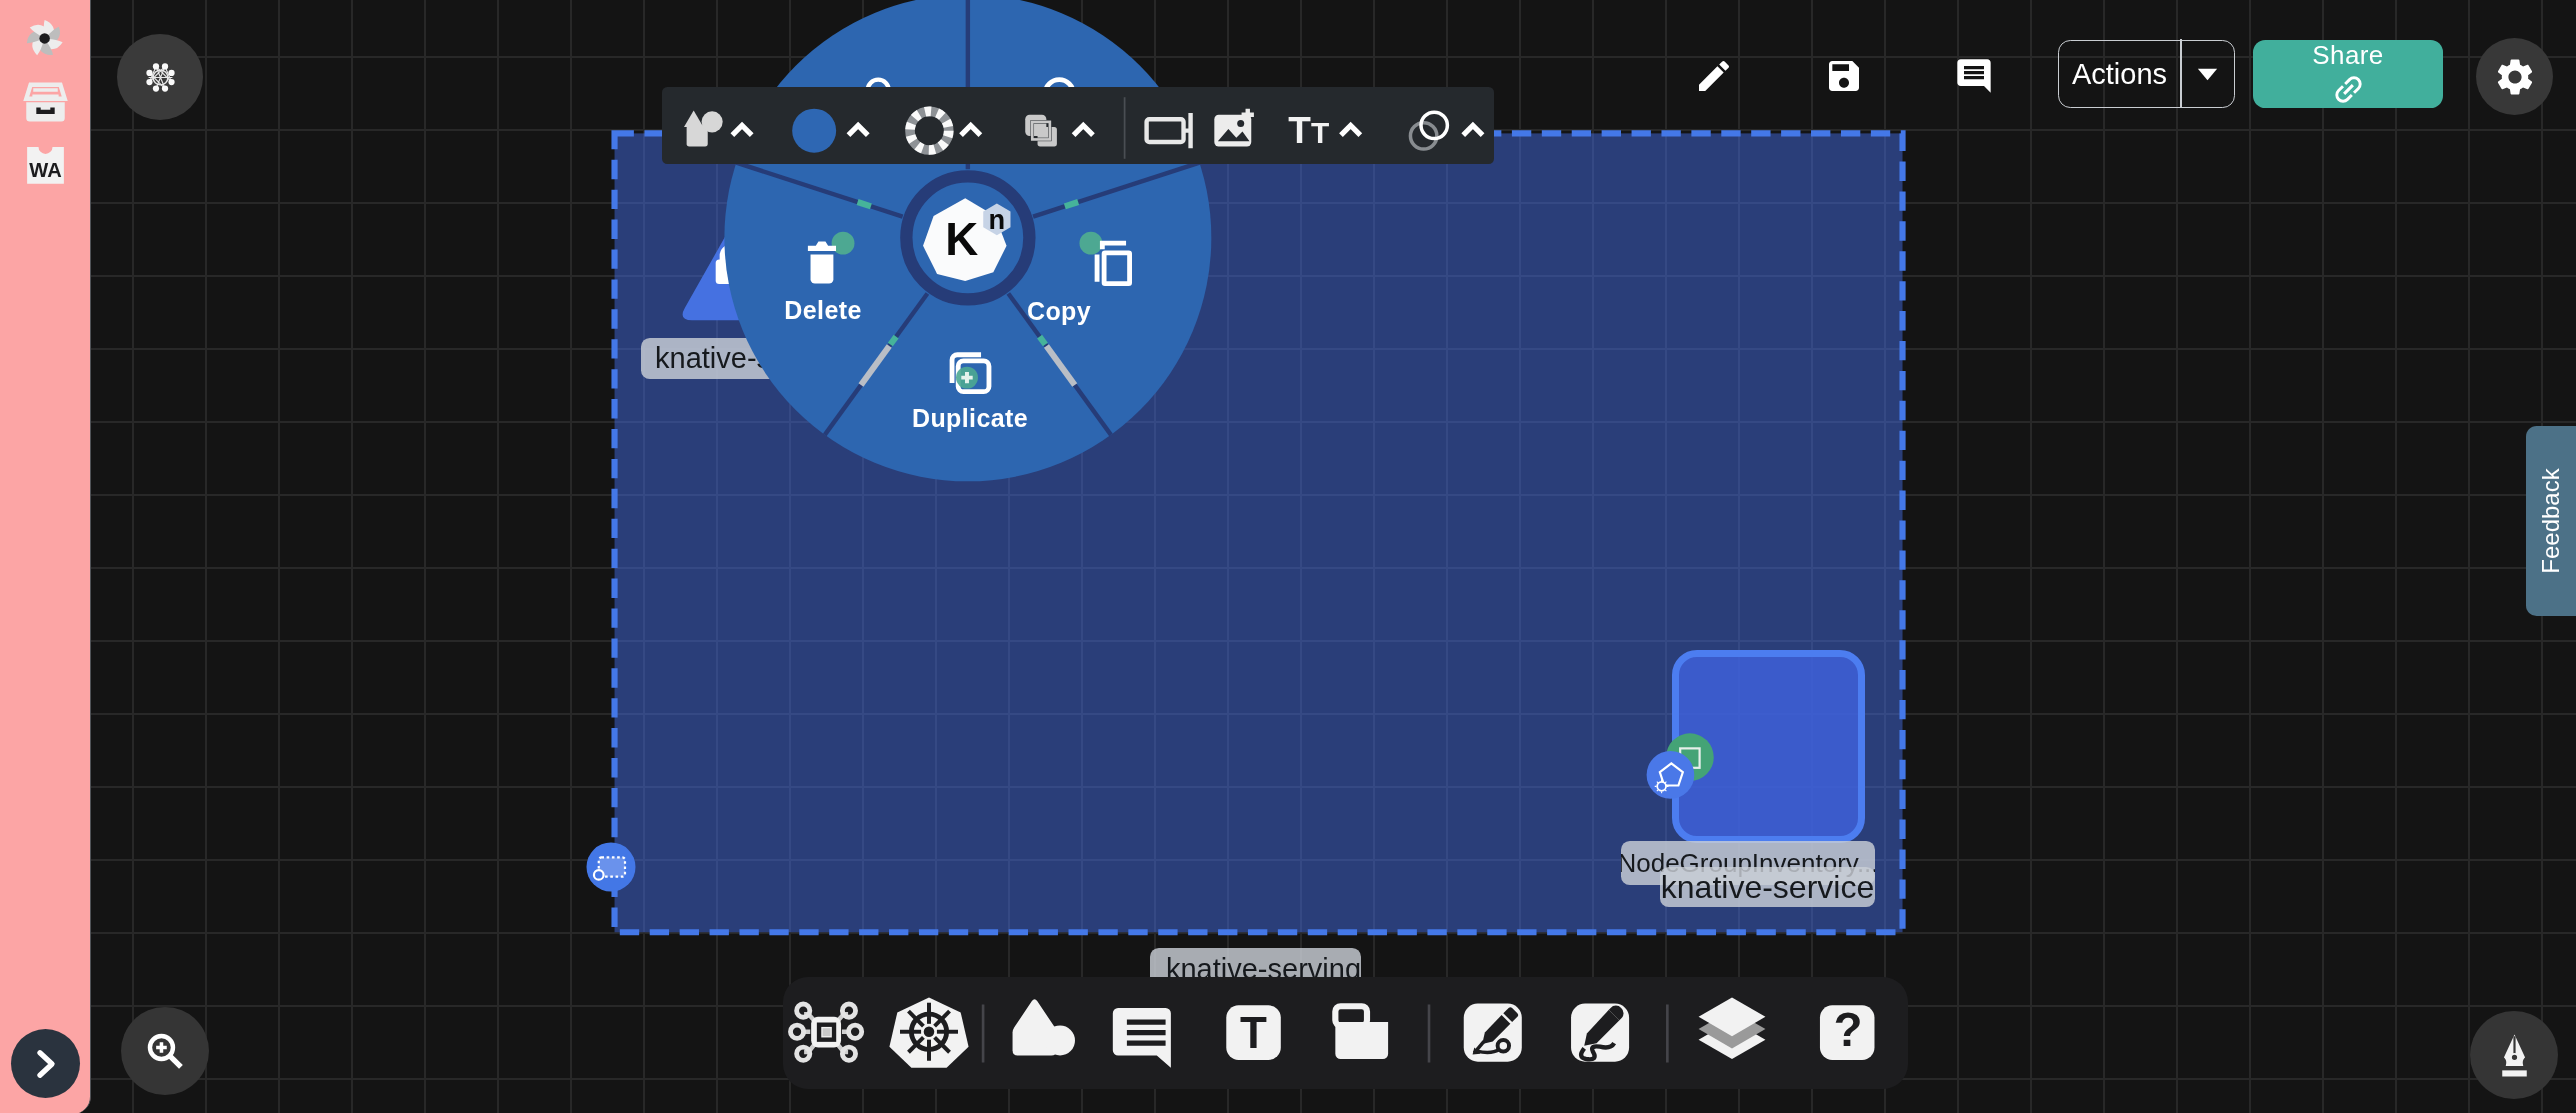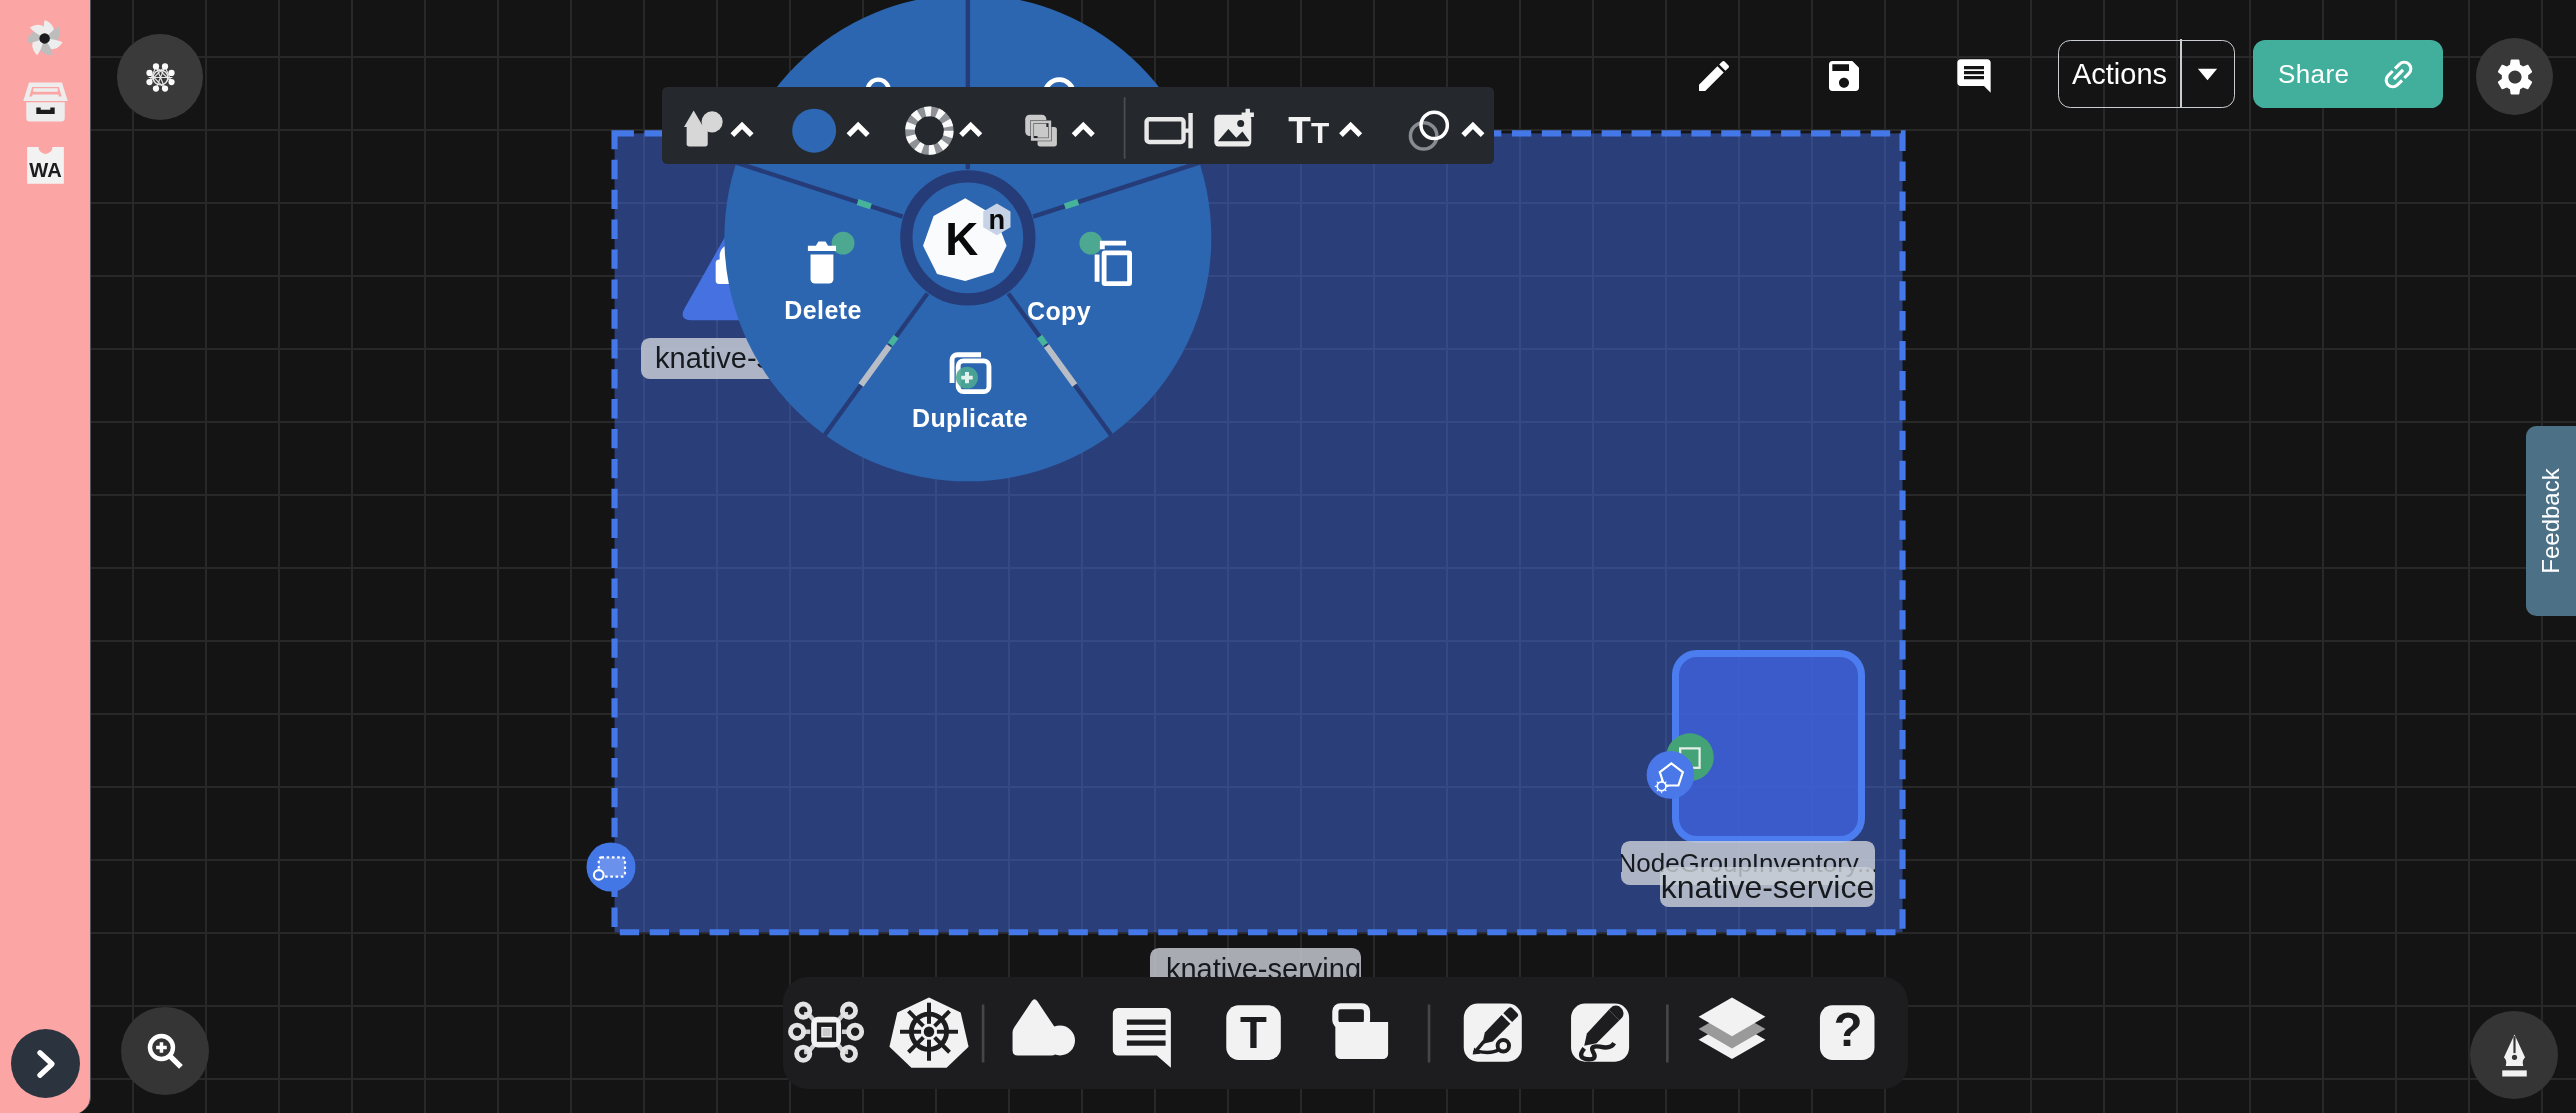--- a/index.html
+++ b/index.html
@@ -331,21 +331,21 @@
     border-radius:12.3px;z-index:50;display:flex;align-items:center;">
     <span style="color:#fff;font-size:29px;flex:0 0 121px;text-align:center;">Actions</span>
     <span style="width:1.8px;height:68px;background:#C9CDD2;margin-top:-1.8px;"></span>
     <span style="flex:1;display:flex;justify-content:center;">
       <svg width="23" height="14" viewBox="0 0 26 16">
           <path d="M2 2 h22 l-11 13 z" fill="#fff"></path>
         </svg>
     </span>
   </div>
   <div class="abs" style="left:2253px;top:40px;width:190px;height:68px;background:#41AF9C;
-    border-radius:12.3px;z-index:50;display:flex;align-items:center;padding:0 25px;justify-content:space-between;">
+    border-radius:12.3px;z-index:50;display:flex;align-items:center;padding:0 25px;justify-content:space-between;flex-direction:column;">
     <span style="color:#fff;font-size:26px;letter-spacing:0.4px;">Share</span>
     <svg width="39" height="39" viewBox="0 0 24 24" style="transform:rotate(-45deg)">
       <path d="M3.9 12c0-1.71 1.39-3.1 3.1-3.1h4V7H7a5 5 0 0 0 0 10h4v-1.9H7c-1.71 0-3.1-1.39-3.1-3.1zM8 13h8v-2H8v2zm9-6h-4v1.9h4c1.71 0 3.1 1.39 3.1 3.1s-1.39 3.1-3.1 3.1h-4V17h4a5 5 0 0 0 0-10z" fill="#fff"></path>
     </svg>
   </div>
   <div class="circbtn" style="left:2476px;top:38px;width:77px;height:77px;background:#383838;z-index:50">
     <svg width="44" height="44" viewBox="0 0 24 24">
       <path d="M19.14 12.94c.04-.3.06-.61.06-.94 0-.32-.02-.64-.07-.94l2.03-1.58c.18-.14.23-.41.12-.61l-1.92-3.32c-.12-.22-.37-.29-.59-.22l-2.39.96c-.5-.38-1.03-.7-1.62-.94l-.36-2.54c-.04-.24-.24-.41-.48-.41h-3.84c-.24 0-.43.17-.47.41l-.36 2.54c-.59.24-1.13.57-1.62.94l-2.39-.96c-.22-.08-.47 0-.59.22L2.74 8.87c-.12.21-.08.47.12.61l2.03 1.58c-.05.3-.09.63-.09.94s.02.64.07.94l-2.03 1.58c-.18.14-.23.41-.12.61l1.92 3.32c.12.22.37.29.59.22l2.39-.96c.5.38 1.03.7 1.62.94l.36 2.54c.05.24.24.41.48.41h3.84c.24 0 .44-.17.47-.41l.36-2.54c.59-.24 1.13-.56 1.62-.94l2.39.96c.22.08.47 0 .59-.22l1.92-3.32c.12-.22.07-.47-.12-.61l-2.01-1.58zM12 15.6c-1.98 0-3.6-1.62-3.6-3.6s1.62-3.6 3.6-3.6 3.6 1.62 3.6 3.6-1.62 3.6-3.6 3.6z" fill="#fff"></path>
     </svg>
   </div>

